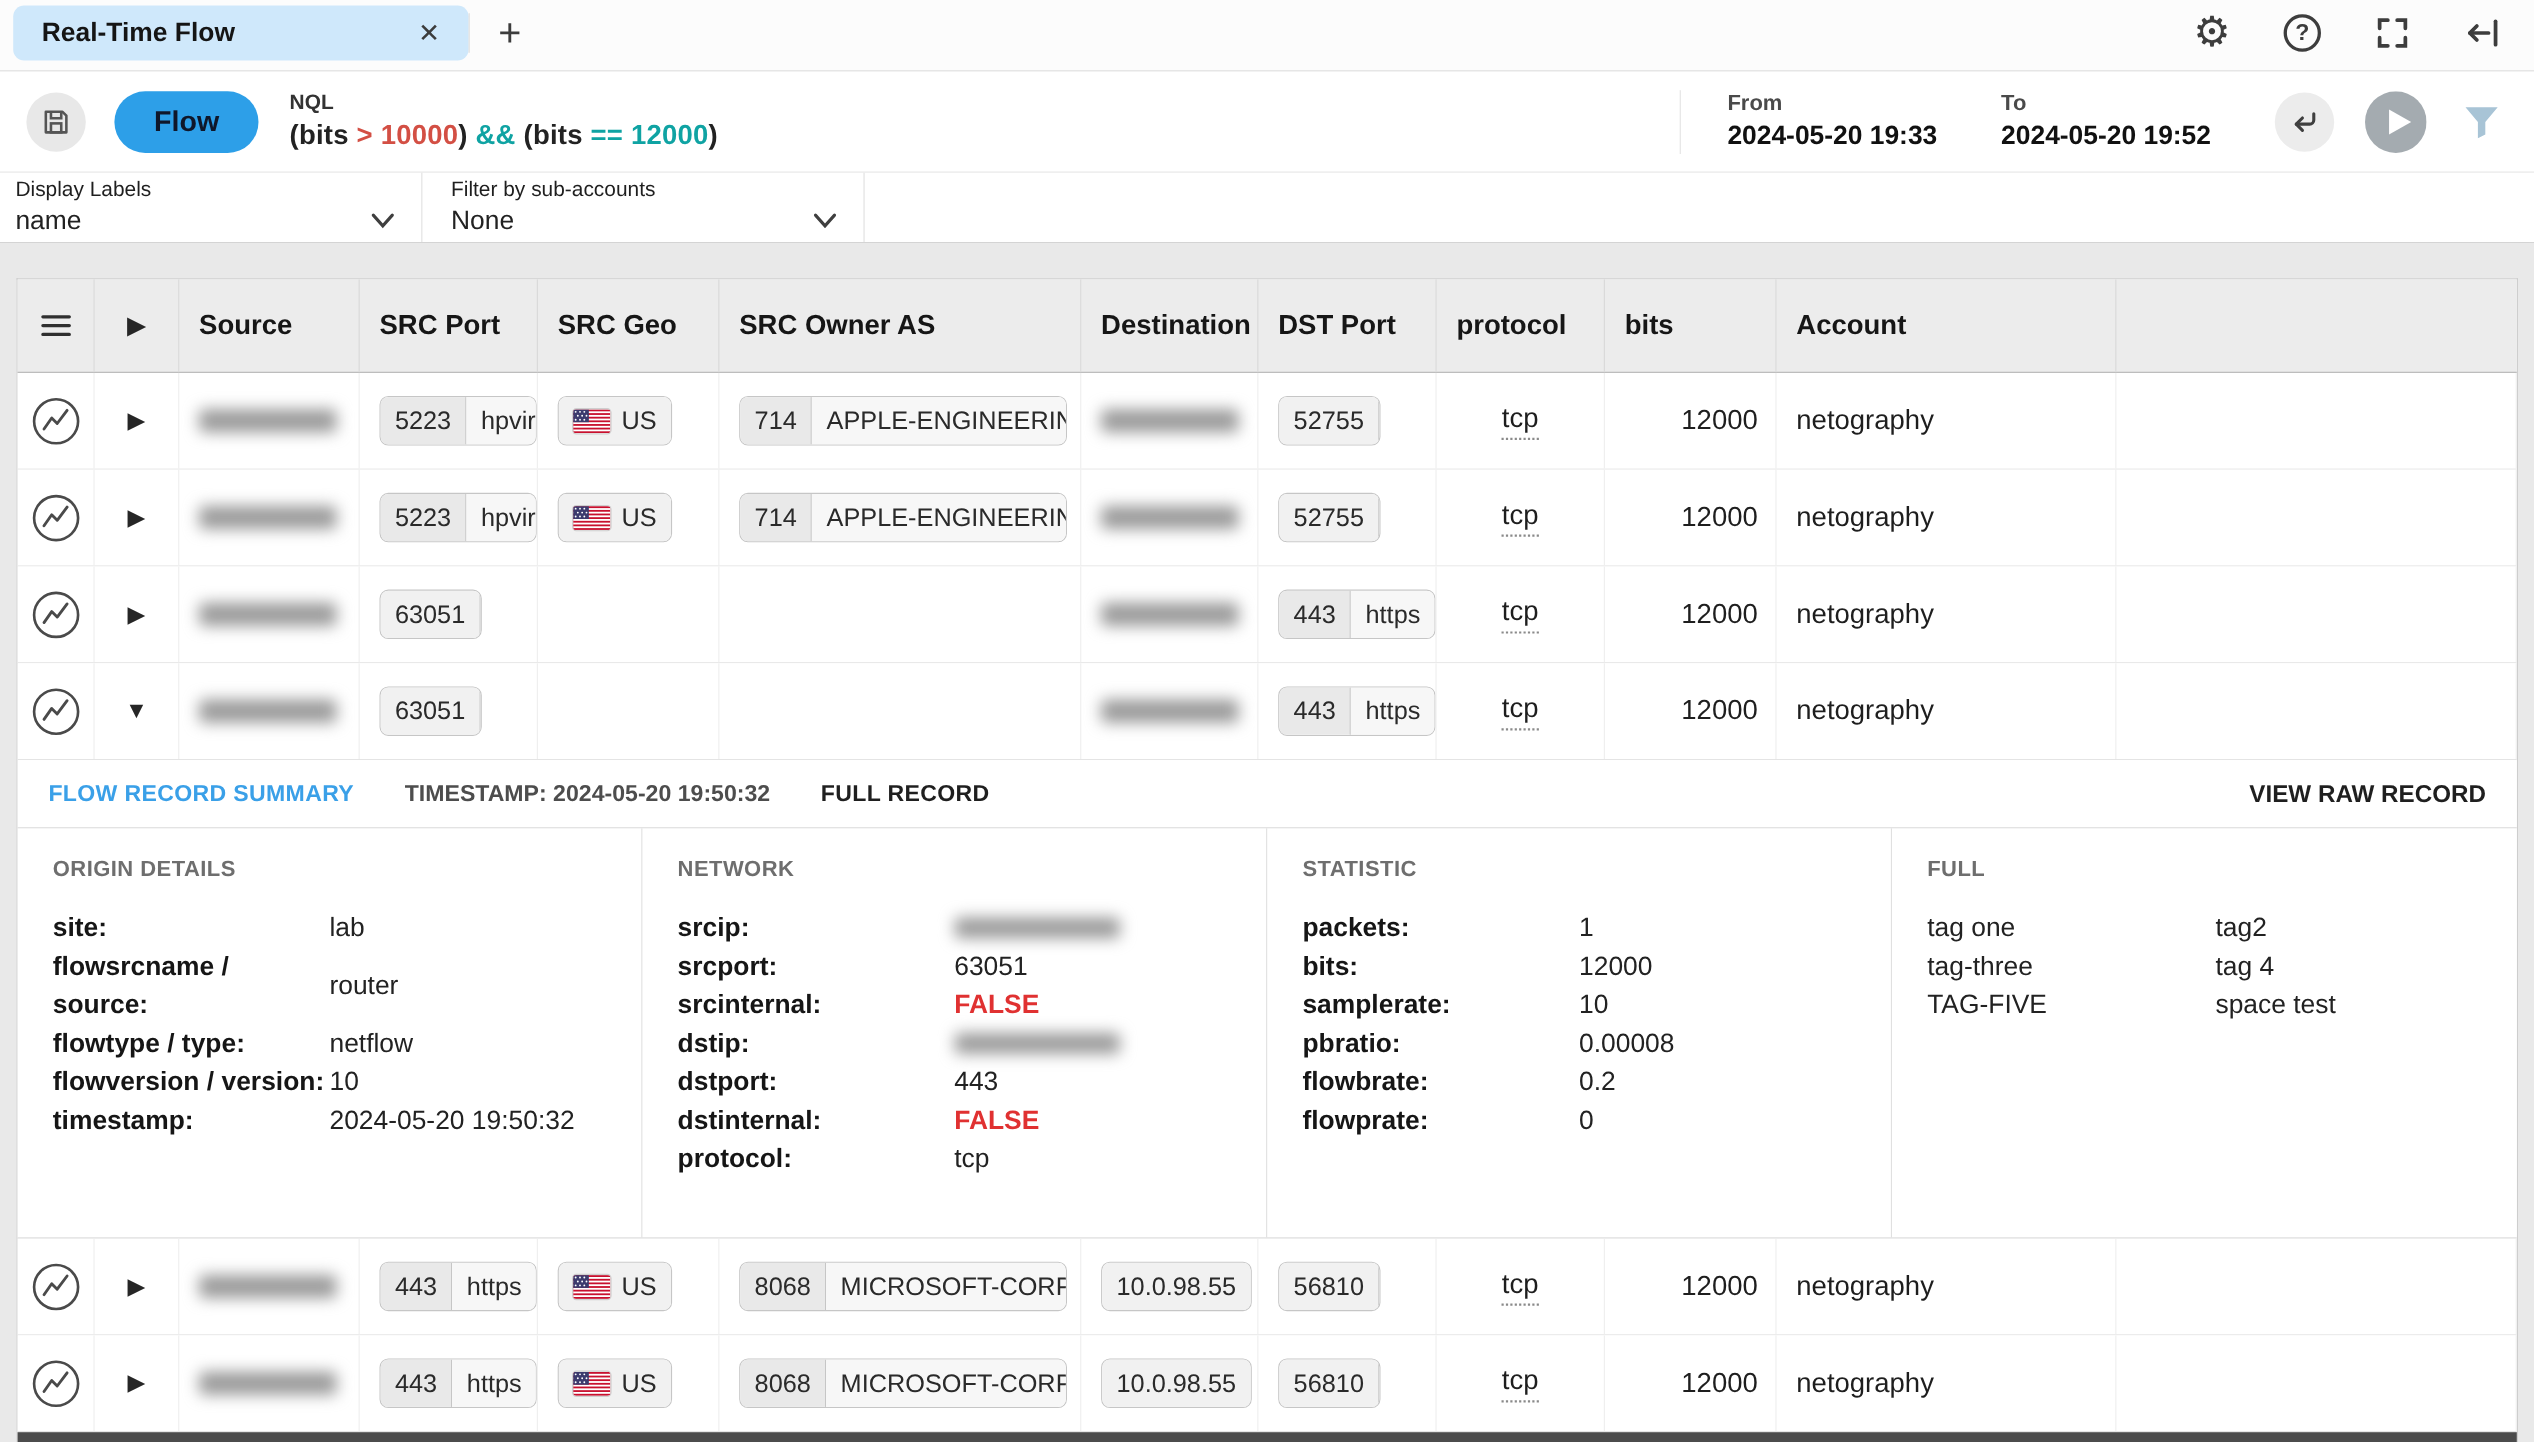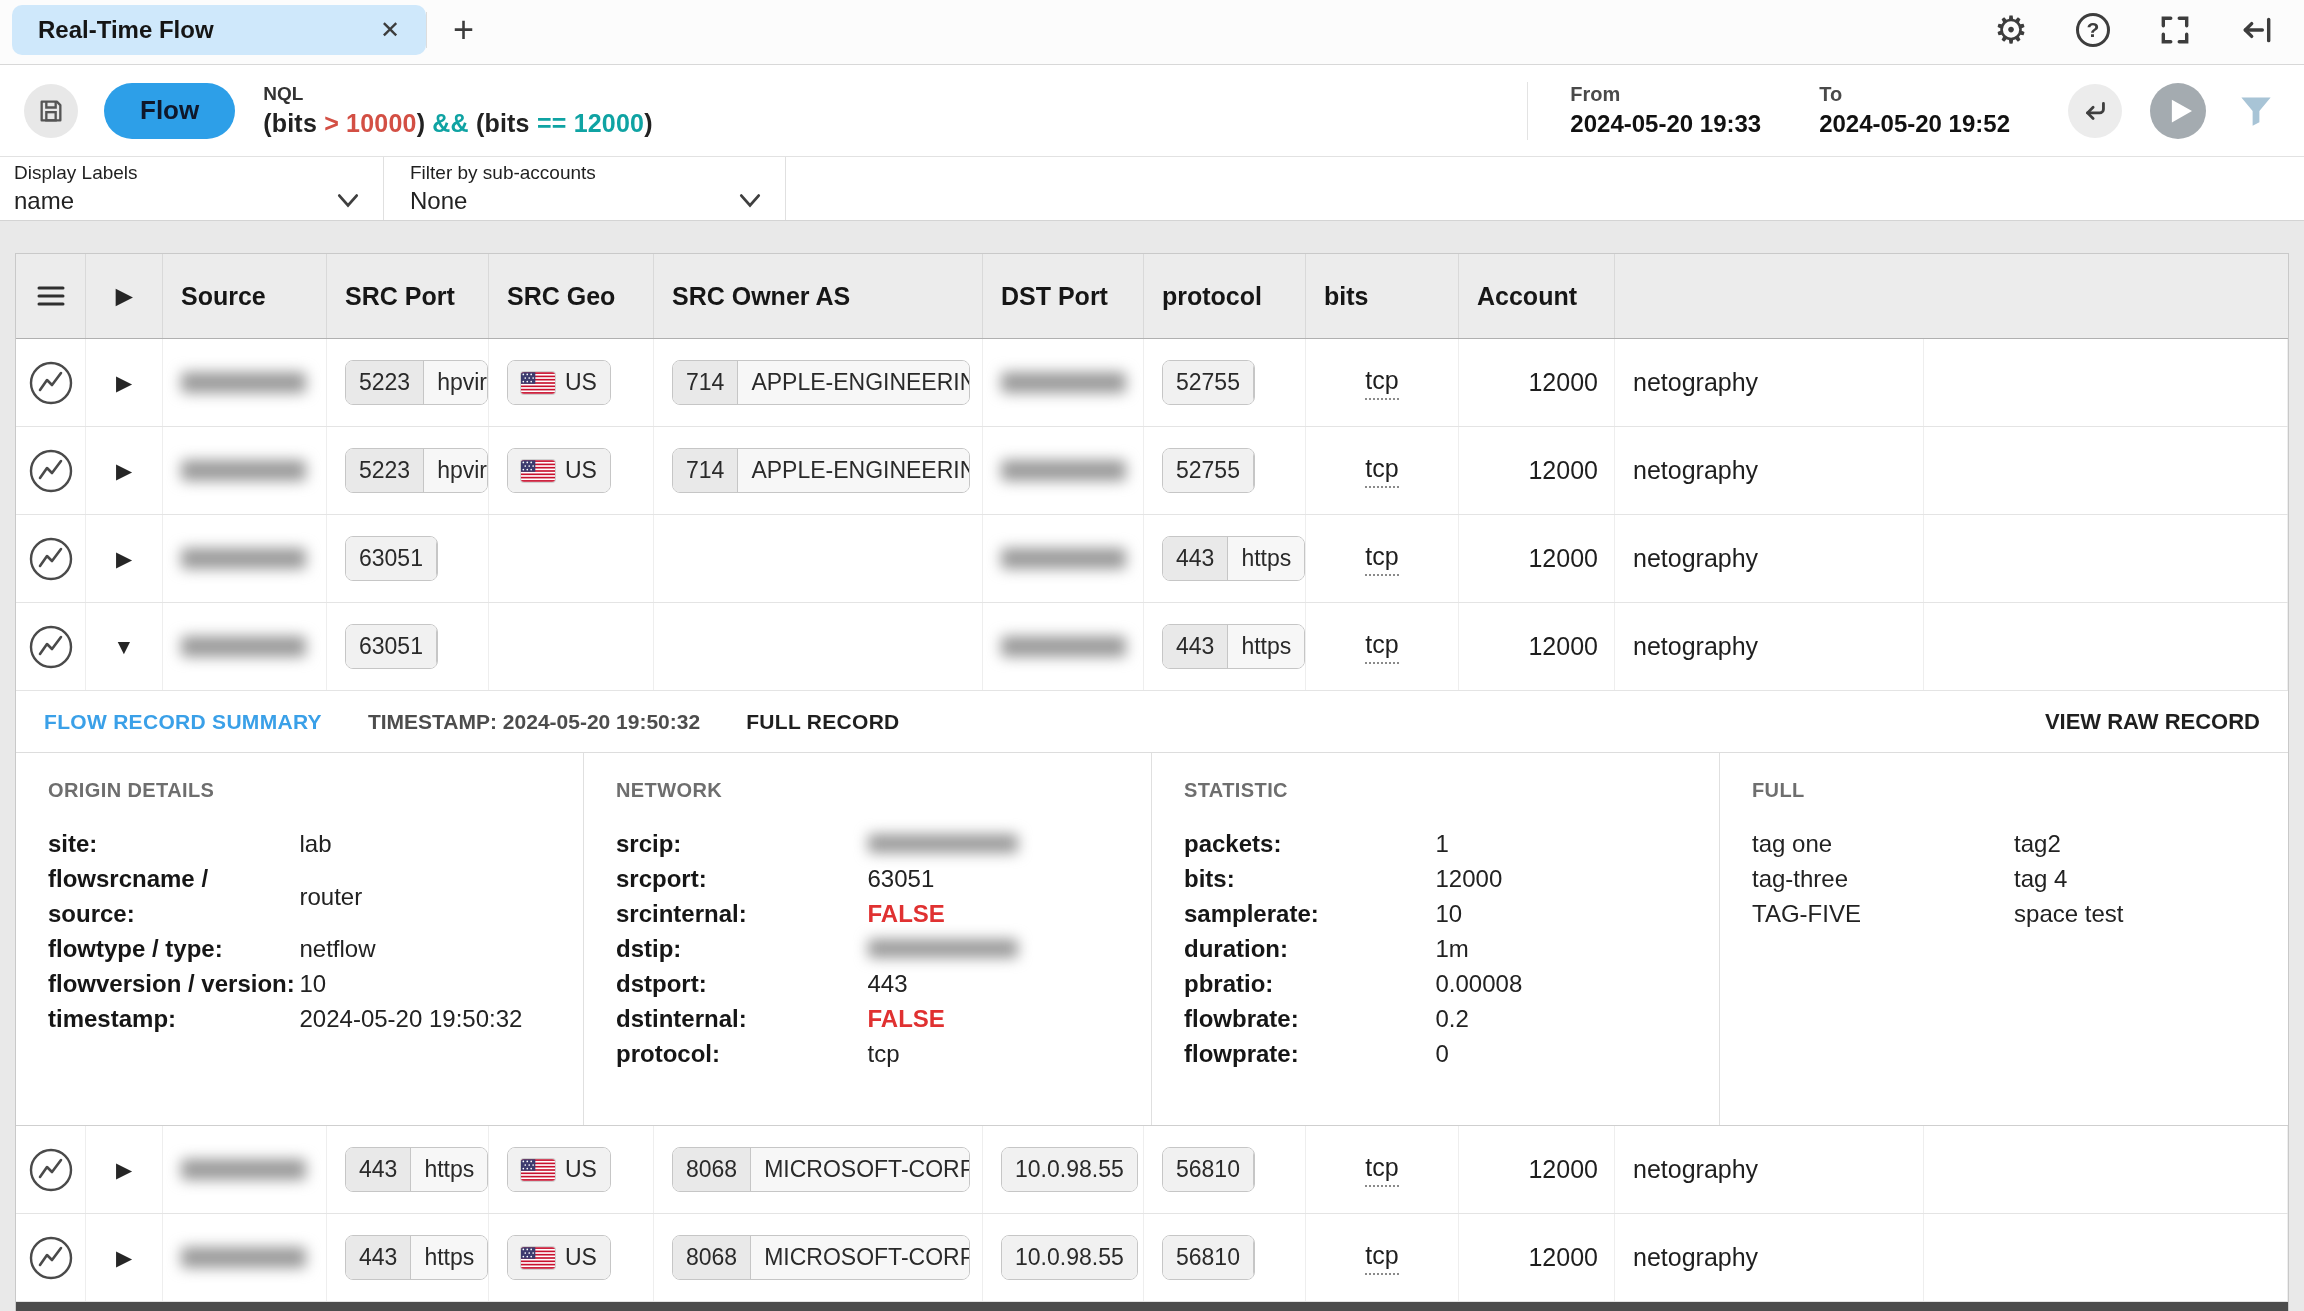--- a/index.html
+++ b/index.html
@@ -220,20 +220,21 @@
           </svg>
         </span>
       </div>
       <div class="cell icon">
         <span class="tri">▶</span>
       </div>
       <div class="cell">Source</div>
       <div class="cell">SRC Port</div>
       <div class="cell">SRC Geo</div>
       <div class="cell">SRC Owner AS</div>
+      <div class="cell">Destination</div>
       <div class="cell">DST Port</div>
       <div class="cell">protocol</div>
       <div class="cell">bits</div>
       <div class="cell">Account</div>
       <div class="cell"></div>
     </div>
     <div class="grid-row trow">
       <div class="cell icon">
         <span class="iconbtn chart-btn">
           <span>
@@ -555,24 +556,20 @@
           </div>
           <div class="rec-row">
             <span class="rec-label">bits:</span>
             <span class="rec-value">12000</span>
           </div>
           <div class="rec-row">
             <span class="rec-label">samplerate:</span>
             <span class="rec-value">10</span>
           </div>
           <div class="rec-row">
-            <span class="rec-label">duration:</span>
-            <span class="rec-value">1m</span>
-          </div>
-          <div class="rec-row">
             <span class="rec-label">pbratio:</span>
             <span class="rec-value">0.00008</span>
           </div>
           <div class="rec-row">
             <span class="rec-label">flowbrate:</span>
             <span class="rec-value">0.2</span>
           </div>
           <div class="rec-row">
             <span class="rec-label">flowprate:</span>
             <span class="rec-value">0</span>

